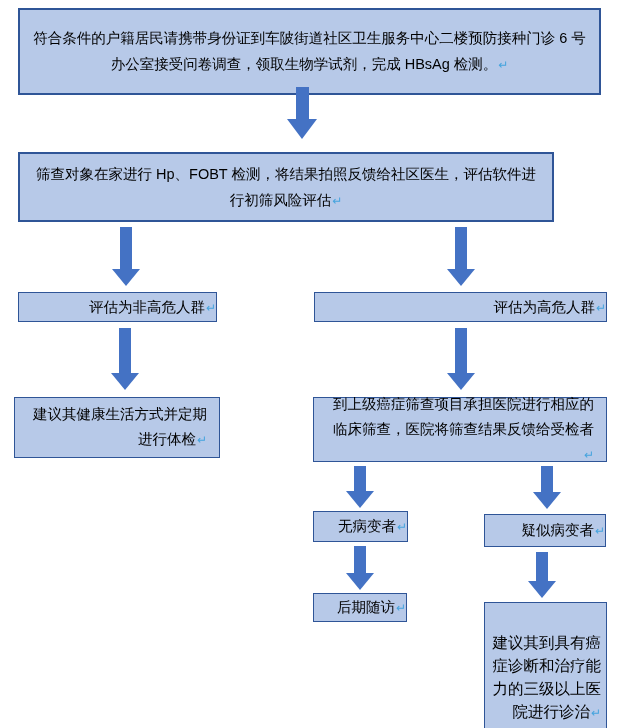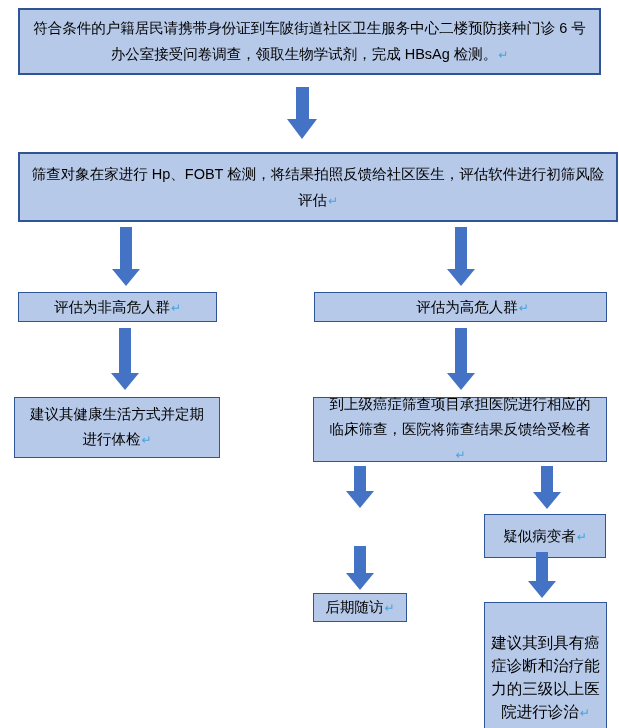--- a/index.html
+++ b/index.html
@@ -17,36 +17,36 @@
     box-sizing: border-box;
     background: var(--node-fill, #b7c9e8);
     border: 2px solid var(--node-border, #2f5597);
     display: flex;
     align-items: center;
     justify-content: center;
     text-align: center;
     font-size: 14.5px;
     line-height: 26px;
   }
-  .node.small { border-width: 1.5px; }
+  .node.small { border-width: 1.5px; text-align: right; }
   .node .node-text { margin: 0; width: 100%; word-break: normal; }
   .eol {
     color: var(--paragraph-mark, #45a4de);
     font-size: 12px;
     margin-left: 1px;
   }
   
-  #n1  { left: 18px;  top: 8px;   width: 583px; height: 67px;  padding: 0 12px; }
-  #n2  { left: 18px;  top: 152px; width: 600px; height: 70px;  padding: 15px 10px; }
+  #n1  { left: 18px;  top: 8px;   width: 583px; height: 87px;  padding: 0 12px; }
+  #n2  { left: 18px;  top: 152px; width: 536px; height: 70px;  padding: 15px 10px; }
   #n3  { left: 18px;  top: 292px; width: 199px; height: 30px; }
   #n4  { left: 314px; top: 292px; width: 293px; height: 30px; padding-left: 24px; }
   #n5  { left: 14px;  top: 397px; width: 206px; height: 61px;  padding: 0 12px; line-height: 25px; }
   #n6  { left: 313px; top: 397px; width: 294px; height: 65px;  padding: 0 12px; line-height: 25px; }
   #n7  { left: 313px; top: 511px; width: 95px;  height: 31px; }
-  #n8  { left: 484px; top: 514px; width: 122px; height: 44px; }
+  #n8  { left: 484px; top: 514px; width: 122px; height: 33px; }
   #n9  { left: 313px; top: 593px; width: 94px;  height: 29px; font-family: Liberation Serif, serif; }
   #n10 { left: 484px; top: 602px; width: 123px; height: 151px; padding: 2px 5px;
          font-size: 15.5px; line-height: 23px; }
   
   .arrow {
     position: absolute;
     width: 28px;
     display: flex;
     flex-direction: column;
     align-items: center;
@@ -127,20 +127,23 @@
 
   <div class="arrow" id="a6">
     <div class="shaft"></div>
     <div class="head"></div>
   </div>
   <div class="arrow" id="a7">
     <div class="shaft"></div>
     <div class="head"></div>
   </div>
 
+  <div class="node small" id="n7">
+    <p class="node-text"><span>无病变者</span><span class="eol">↵</span></p>
+  </div>
   <div class="node small" id="n8">
     <p class="node-text"><span>疑似病变者</span><span class="eol">↵</span></p>
   </div>
 
   <div class="arrow" id="a8">
     <div class="shaft"></div>
     <div class="head"></div>
   </div>
   <div class="arrow" id="a9">
     <div class="shaft"></div>

